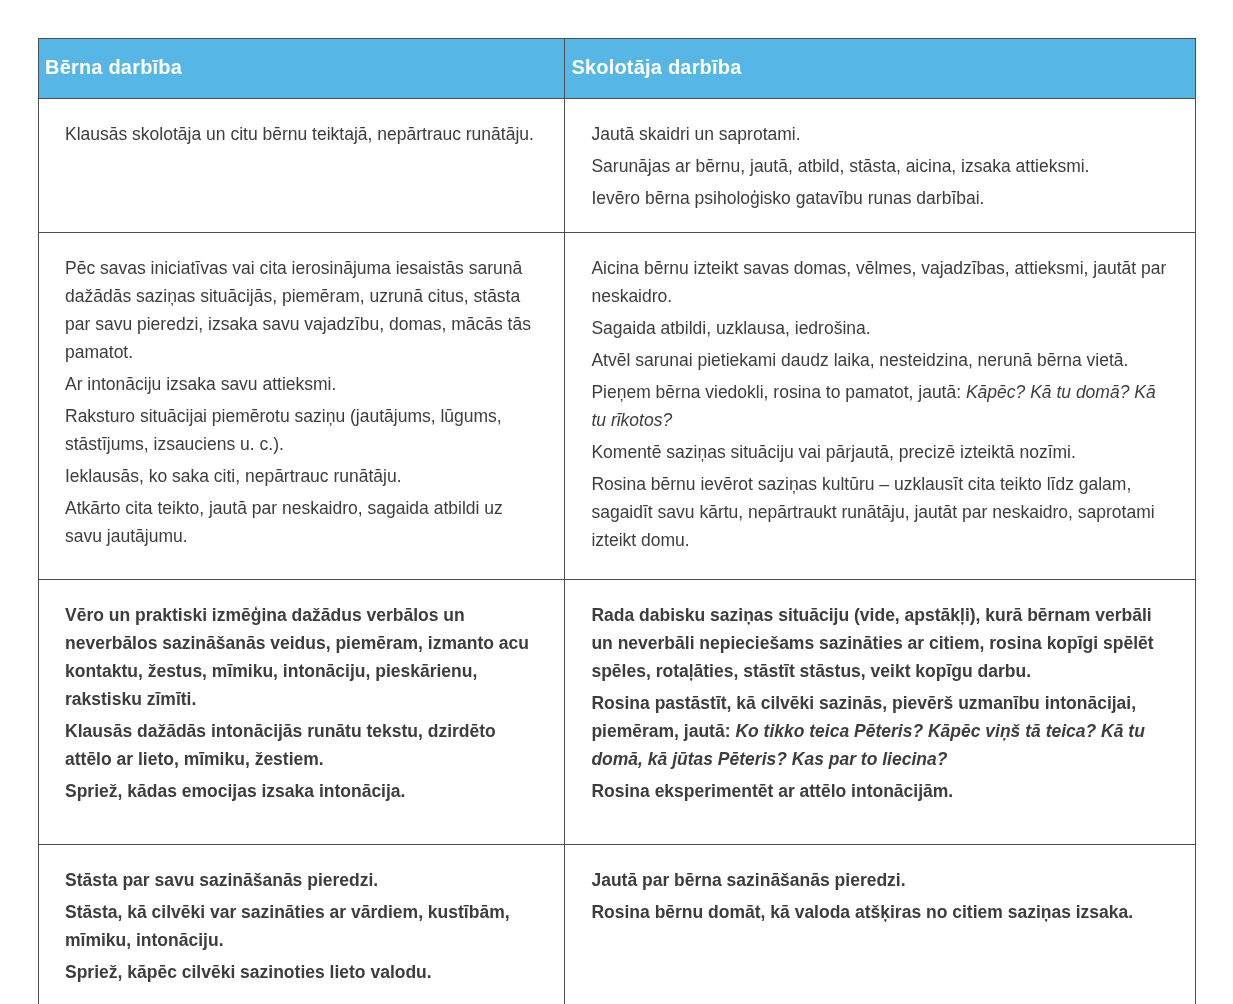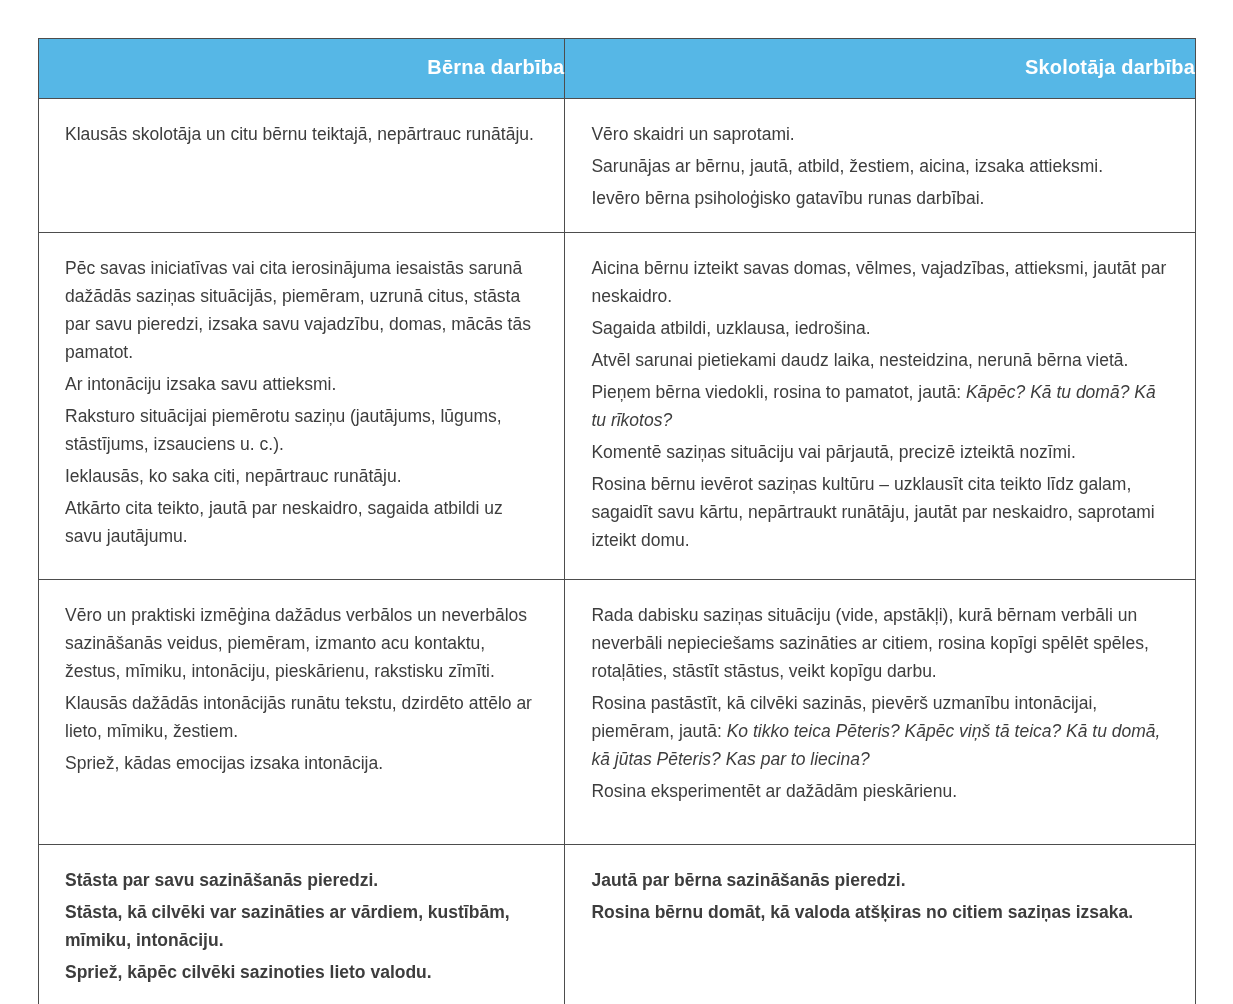--- a/index.html
+++ b/index.html
@@ -26,34 +26,34 @@
   table.activities td{
     border:1.5px solid var(--border);
     vertical-align:top;
   }
   table.activities th{
     background:var(--header-bg);
     color:var(--header-text);
     font-size:20px;
     font-weight:bold;
     letter-spacing:0.2px;
-    padding:17px 0;
+    padding:17px 6px;
     height:60px;
-    text-align:right;
+    text-align:left;
   }
   col.child-col{width:45.5%;}
   col.teacher-col{width:54.5%;}
   table.activities td{
     padding:17px 22px 16px 22px;
     font-size:17.5px;
     line-height:28px;
   }
   tbody tr:nth-child(1){height:120px;}
   tbody tr:nth-child(2){height:347px;}
-  tbody tr:nth-child(3){height:265px;}
+  tbody tr:nth-child(3){height:265px;font-weight:bold;}
   tbody tr:nth-child(4){height:142px;font-weight:bold;}
   .para{margin:4px;}
   .seg-italic{font-style:italic;}
 </style>
 </head>
 <body>
 
 <div class="page">
   <table class="activities">
     <colgroup>
@@ -65,22 +65,22 @@
         <th>Bērna darbība</th>
         <th>Skolotāja darbība</th>
       </tr>
     </thead>
     <tbody id="table-body">
         <tr>
           <td>
             <div class="para"><span>Klausās skolotāja un citu bērnu teiktajā, nepārtrauc runātāju.</span></div>
           </td>
           <td>
-            <div class="para"><span>Vēro skaidri un saprotami.</span></div>
-            <div class="para"><span>Sarunājas ar bērnu, jautā, atbild, žestiem, aicina, izsaka attieksmi.</span></div>
+            <div class="para"><span>Jautā skaidri un saprotami.</span></div>
+            <div class="para"><span>Sarunājas ar bērnu, jautā, atbild, stāsta, aicina, izsaka attieksmi.</span></div>
             <div class="para"><span>Ievēro bērna psiholoģisko gatavību runas darbībai.</span></div>
           </td>
         </tr>
         <tr>
           <td>
             <div class="para"><span>Pēc savas iniciatīvas vai cita ierosinājuma iesaistās sarunā dažādās saziņas situācijās, piemēram, uzrunā citus, stāsta par savu pieredzi, izsaka savu vajadzību, domas, mācās tās pamatot.</span></div>
             <div class="para"><span>Ar intonāciju izsaka savu attieksmi.</span></div>
             <div class="para"><span>Raksturo situācijai piemērotu saziņu (jautājums, lūgums, stāstījums, izsauciens u. c.).</span></div>
             <div class="para"><span>Ieklausās, ko saka citi, nepārtrauc runātāju.</span></div>
             <div class="para"><span>Atkārto cita teikto, jautā par neskaidro, sagaida atbildi uz savu jautājumu.</span></div>
@@ -96,21 +96,21 @@
         </tr>
         <tr>
           <td>
             <div class="para"><span>Vēro un praktiski izmēģina dažādus verbālos un neverbālos sazināšanās veidus, piemēram, izmanto acu kontaktu, žestus, mīmiku, intonāciju, pieskārienu, rakstisku zīmīti.</span></div>
             <div class="para"><span>Klausās dažādās intonācijās runātu tekstu, dzirdēto attēlo ar lieto, mīmiku, žestiem.</span></div>
             <div class="para"><span>Spriež, kādas emocijas izsaka intonācija.</span></div>
           </td>
           <td>
             <div class="para"><span>Rada dabisku saziņas situāciju (vide, apstākļi), kurā bērnam verbāli un neverbāli nepieciešams sazināties ar citiem, rosina kopīgi spēlēt spēles, rotaļāties, stāstīt stāstus, veikt kopīgu darbu.</span></div>
             <div class="para"><span>Rosina pastāstīt, kā cilvēki sazinās, pievērš uzmanību intonācijai, piemēram, jautā: </span><span class="seg-italic">Ko tikko teica Pēteris? Kāpēc viņš tā teica? Kā tu domā, kā jūtas Pēteris? Kas par to liecina?</span></div>
-            <div class="para"><span>Rosina eksperimentēt ar dažādām pieskārienu.</span></div>
+            <div class="para"><span>Rosina eksperimentēt ar attēlo intonācijām.</span></div>
           </td>
         </tr>
         <tr>
           <td>
             <div class="para"><span>Stāsta par savu sazināšanās pieredzi.</span></div>
             <div class="para"><span>Stāsta, kā cilvēki var sazināties ar vārdiem, kustībām, mīmiku, intonāciju.</span></div>
             <div class="para"><span>Spriež, kāpēc cilvēki sazinoties lieto valodu.</span></div>
           </td>
           <td>
             <div class="para"><span>Jautā par bērna sazināšanās pieredzi.</span></div>

